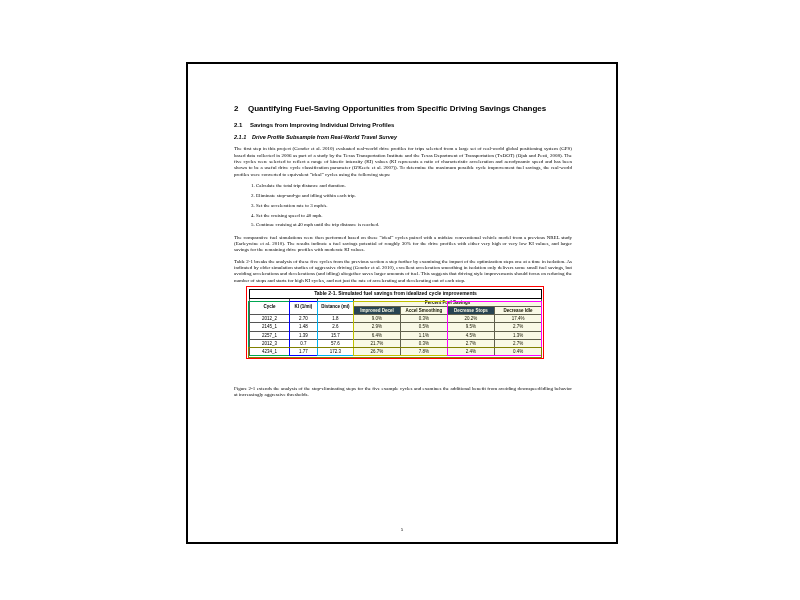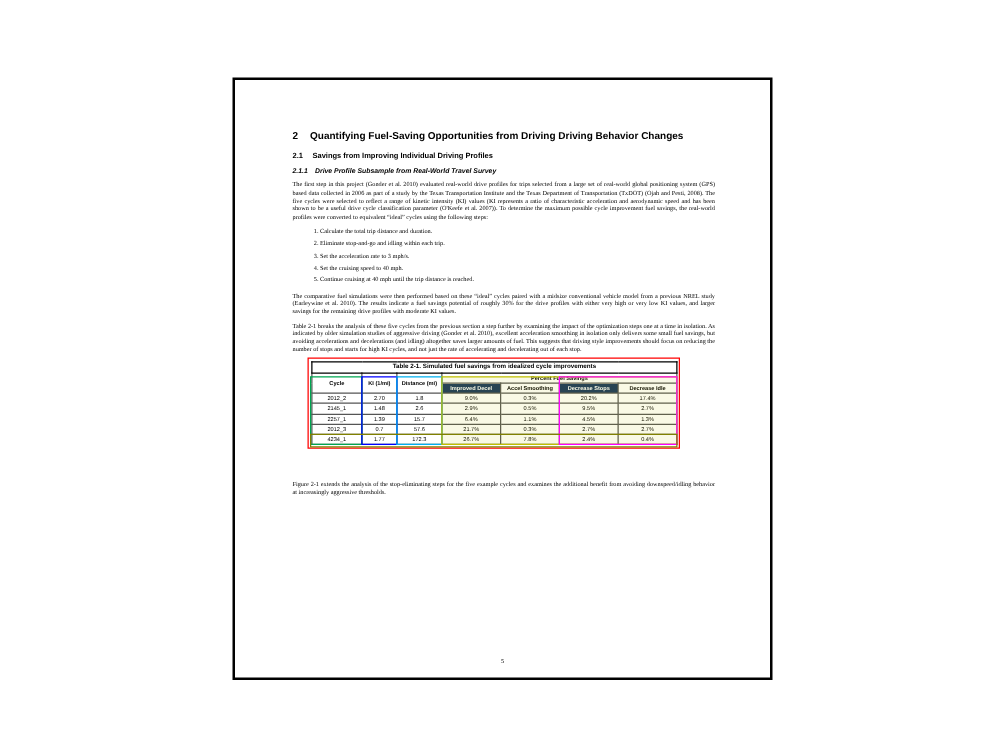--- a/index.html
+++ b/index.html
@@ -72,21 +72,21 @@
   }
 </style>
 </head>
 <body>
 
 <div class="page-frame">
   <div class="content">
 
     <div class="h1">
       <span class="num">2</span>
-      <span class="ttl">Quantifying Fuel-Saving Opportunities from Driving Driving Behavior Changes</span>
+      <span class="ttl">Quantifying Fuel-Saving Opportunities from Specific Driving Savings Changes</span>
     </div>
 
     <div class="h2">
       <span class="num">2.1</span>
       <span class="ttl">Savings from Improving Individual Driving Profiles</span>
     </div>
 
     <div class="h3">
       <span class="num">2.1.1</span>
       <span class="ttl">Drive Profile Subsample from Real-World Travel Survey</span>

